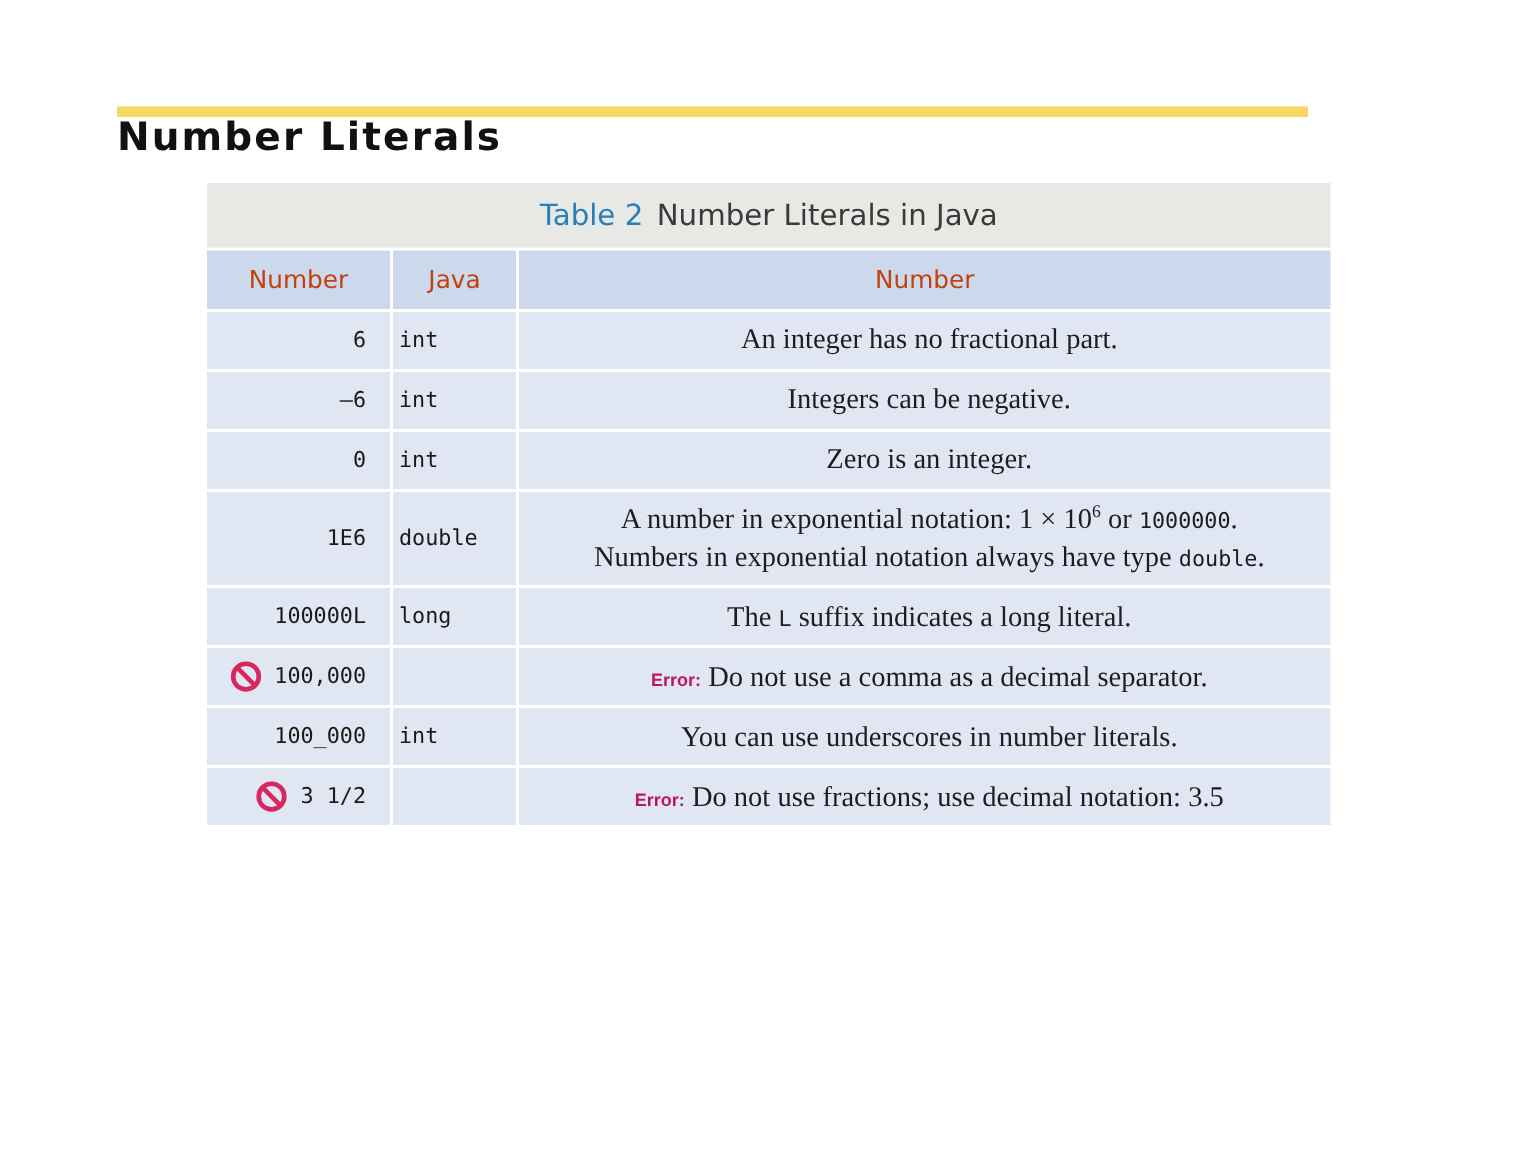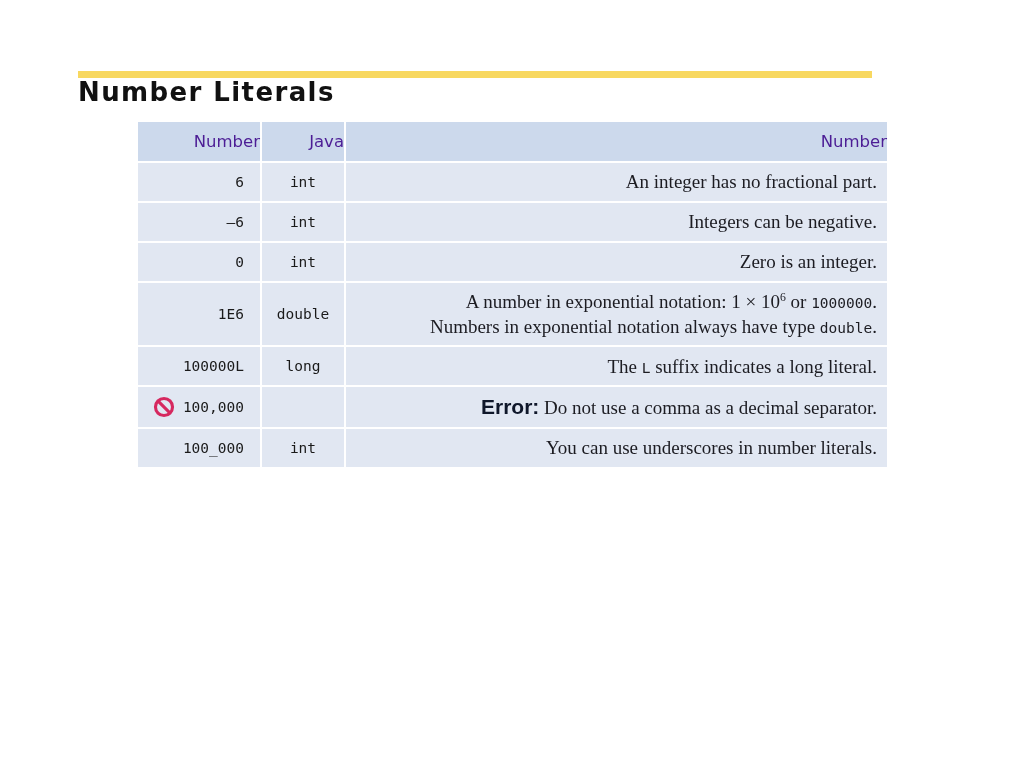--- a/index.html
+++ b/index.html
@@ -72,22 +72,22 @@
   .caption-label {
     color: #2a7fb8;
     font-weight: normal;
   }
   .caption-title { margin-left: 9px; }
 
   
   .hdr-cell {
     background: #ccd9ec;
     height: 39px;
-    text-align: right;
-    color: #4c1d95;
+    text-align: center;
+    color: #c2410c;
     font-family: "DejaVu Sans", sans-serif;
     font-size: 16.5px;
     font-weight: normal;
   }
 
   
   .num-cell, .type-cell, .cmt-cell {
     background: #e1e7f2;
   }
   .num-cell {
@@ -100,43 +100,43 @@
     position: relative;
   }
   .num-inner {
     display: flex;
     align-items: center;
     justify-content: flex-end;
     gap: 8px;
     min-height: 24px;
   }
   .type-cell {
-    text-align: center;
+    text-align: left;
     font-family: "DejaVu Sans Mono", monospace;
     font-size: 14.5px;
     color: #1a1a1a;
     padding: 7px 4px !important;
   }
   .cmt-cell {
-    text-align: right;
+    text-align: center;
     padding: 6px 10px 6px 16px !important;
     font-family: "Liberation Serif", serif;
     font-size: 19px;
     color: #1c1c22;
     line-height: 1.32;
   }
   .cmt-cell .mono {
     font-family: "DejaVu Sans Mono", monospace;
     font-size: 14.5px;
   }
   .cmt-cell .err {
     font-family: "Liberation Sans", sans-serif;
     font-weight: bold;
-    font-size: 21px;
-    color: #0f172a;
+    font-size: 12px;
+    color: #be185d;
   }
   .cmt-cell sup {
     font-size: 0.62em;
     vertical-align: super;
     line-height: 0;
   }
   .cmt-line { display: block; }
 
   
   .noentry-icon {
@@ -155,20 +155,25 @@
 
 <div id="table-wrap">
   <table class="lit-table">
     <colgroup>
       <col style="width:122px">
       <col style="width:82px">
       <col style="width:541px">
     </colgroup>
     <tbody id="table-body">
       <tr>
+        <td class="caption-cell" colspan="3">
+          <span class="caption-inner"><span class="caption-label">Table 2</span><span class="caption-title">Number Literals in Java</span></span>
+        </td>
+      </tr>
+      <tr>
         <th class="hdr-cell">Number</th>
         <th class="hdr-cell">Java</th>
         <th class="hdr-cell">Number</th>
       </tr>
     <tr>
           <td class="num-cell">
             <span class="num-inner">
               <span>6</span>
             </span>
           </td>
@@ -231,15 +236,30 @@
         </tr>
         <tr>
           <td class="num-cell">
             <span class="num-inner">
               <span>100_000</span>
             </span>
           </td>
           <td class="type-cell"><span>int</span></td>
           <td class="cmt-cell">You can use underscores in number literals.</td>
         </tr>
+        <tr>
+          <td class="num-cell">
+            <span class="num-inner">
+              <span class="noentry-icon">
+                <svg viewBox="0 0 24 24" width="22" height="22">
+                  <circle cx="12" cy="12" r="9.3" fill="none" stroke="#d6285f" stroke-width="3.4"></circle>
+                  <line x1="5.6" y1="5.6" x2="18.4" y2="18.4" stroke="#d6285f" stroke-width="3.4" stroke-linecap="butt"></line>
+                </svg>
+              </span>
+              <span>3 1/2</span>
+            </span>
+          </td>
+          <td class="type-cell"><span></span></td>
+          <td class="cmt-cell"><span class="err">Error:</span> Do not use fractions; use decimal notation: 3.5</td>
+        </tr>
       </tbody>
   </table>
 </div>
 
 </body></html>

